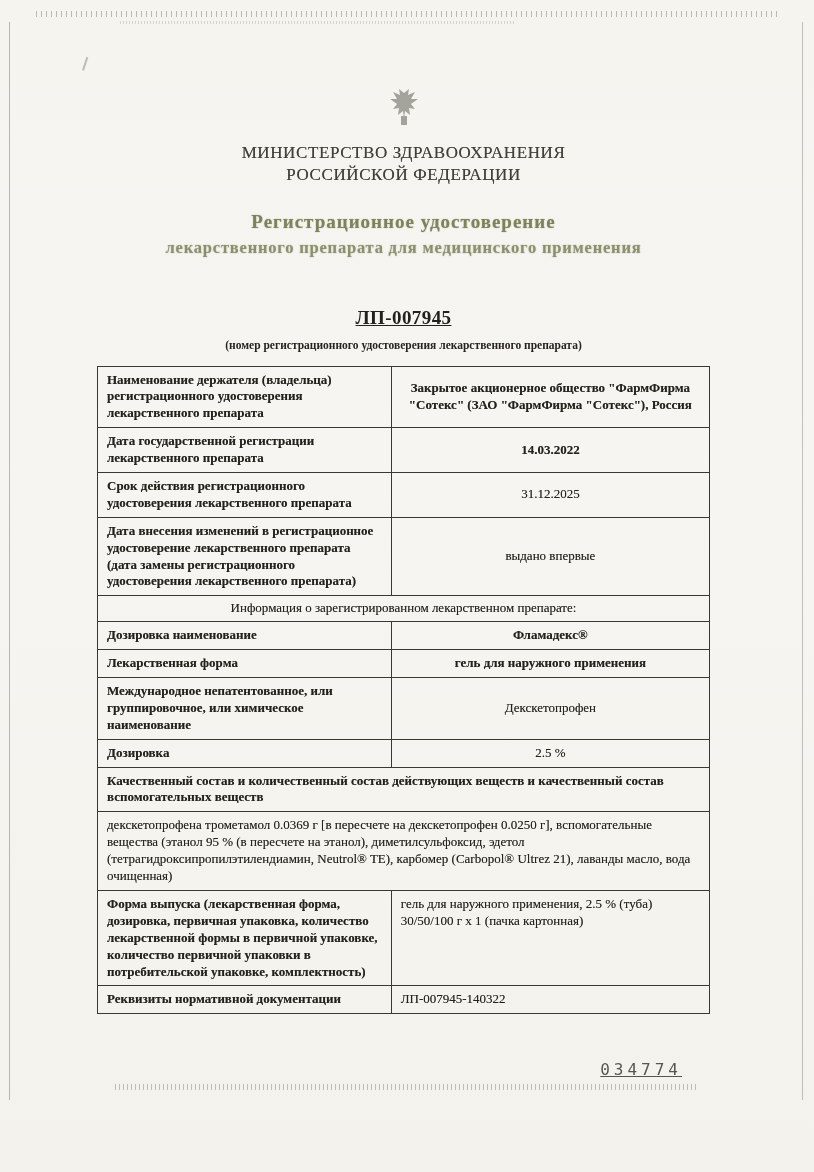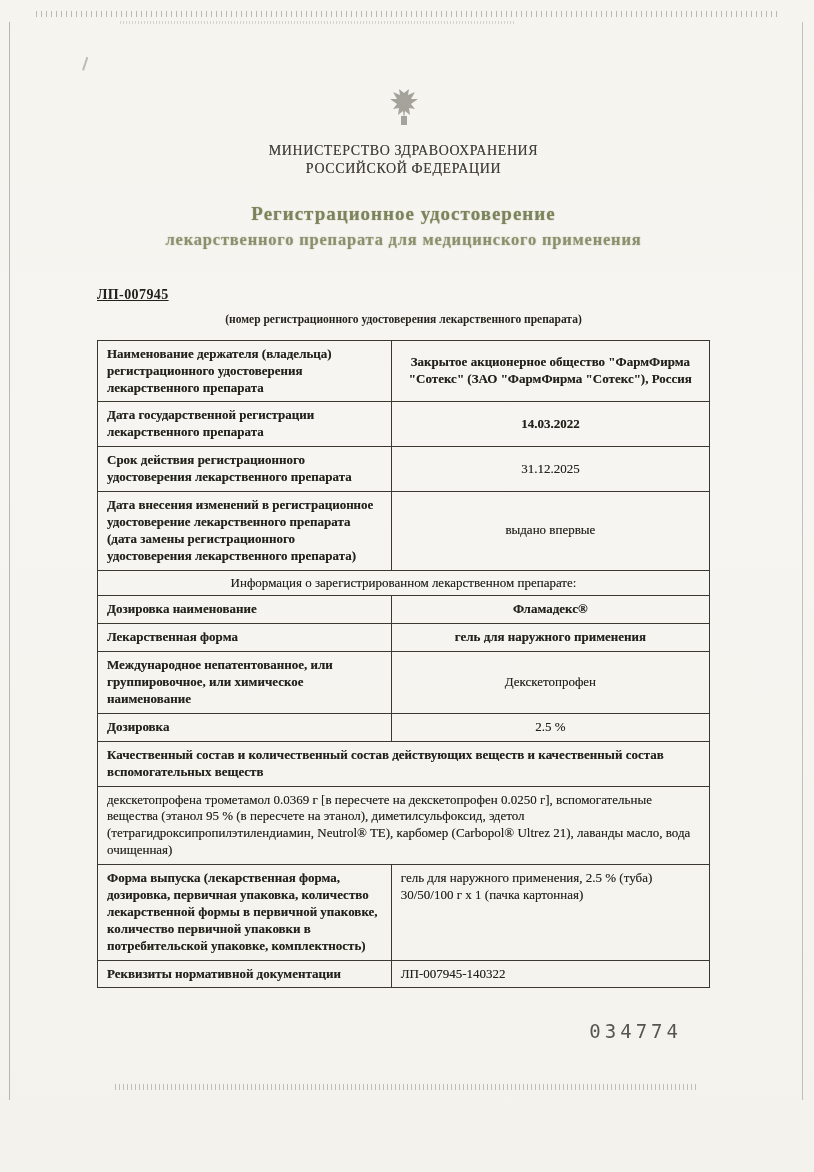--- a/index.html
+++ b/index.html
@@ -47,21 +47,21 @@
     padding:88px 104px 0 97px;
   }
   .emblem {
     width:30px; height:38px;
     margin:0 auto 16px auto;
     opacity:.5;
     filter:blur(.4px);
   }
   .ministry {
     text-align:center;
-    font-size:14px;
+    font-size:17px;
     letter-spacing:.6px;
     color:#413f39;
     line-height:1.3;
     text-shadow:0 0 .6px rgba(60,58,50,.6);
   }
   .doc-title {
     margin-top:24px;
     text-align:center;
     font-weight:bold;
     line-height:1.25;
@@ -75,24 +75,24 @@
   }
   .doc-title .t2 {
     display:block;
     margin-top:4px;
     font-size:16.5px;
     letter-spacing:.8px;
     color:rgba(118,126,84,.68);
     text-shadow:0 0 1.3px rgba(118,126,84,.6);
   }
   .reg-number {
-    margin-top:36px;
-    text-align:left;
+    margin-top:48px;
+    text-align:center;
     font-weight:bold;
-    font-size:14px;
+    font-size:19px;
     letter-spacing:.4px;
     text-decoration:underline;
     color:#22211b;
   }
   .reg-caption {
     margin-top:10px;
     text-align:center;
     font-weight:bold;
     font-size:11.5px;
     color:#26241d;
@@ -115,26 +115,27 @@
   .cert td.label { width:48%; font-weight:bold; }
   .cert td.value { text-align:center; }
   .cert td.value-left { text-align:left; vertical-align:top; white-space:pre-line; }
   .cert td.bold { font-weight:bold; }
   .cert td.section-center { text-align:center; padding:4px 8px; }
   .cert td.section-header { font-weight:bold; }
   .cert td.flow-text { font-weight:normal; }
 
   .stamp-number {
     position:absolute;
-    right:132px; top:1020px;
+    right:132px; top:1060px;
     font-family:"DejaVu Sans Mono", monospace;
-    font-size:19px;
+    font-size:16px;
     letter-spacing:4px;
     color:#3c3a34;
     opacity:.85;
+    text-decoration:underline;
   }
 </style>
 </head>
 <body>
 
 <div class="sheet">
 
   <div class="artifact edge-top"></div>
   <div class="artifact edge-top2"></div>
   <div class="artifact edge-bottom"></div>

